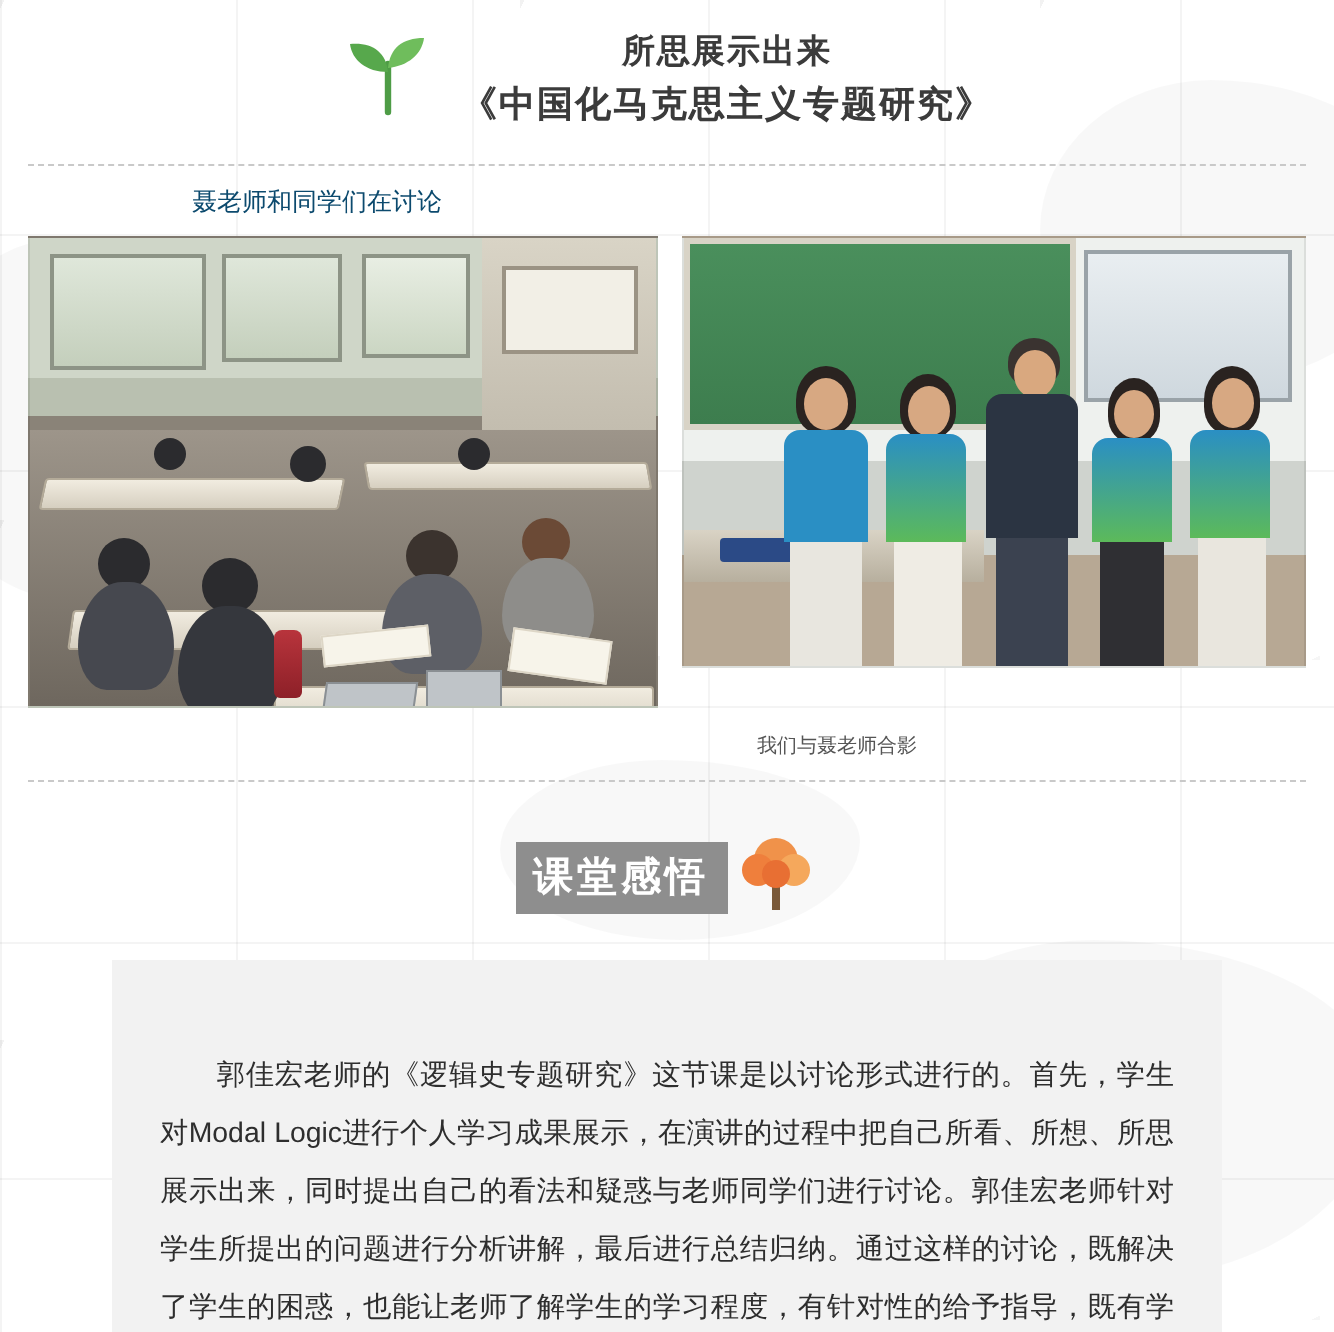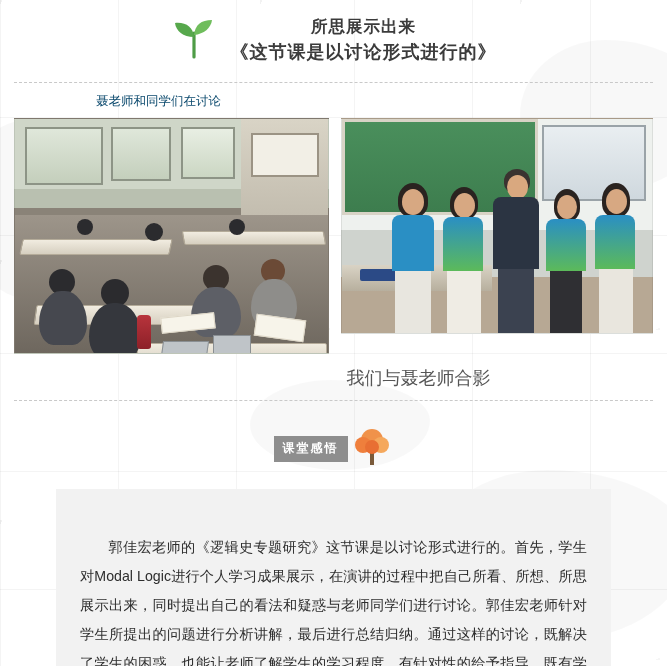--- a/index.html
+++ b/index.html
@@ -171,37 +171,37 @@
     position: absolute; left: 0; top: 146px; width: 150px; height: 26px;
     background: linear-gradient(#d9d3c5, #b7af9e);
   }
   .gp-person { position: absolute; bottom: 0; }
   .gp-head { position: absolute; border-radius: 50%; background: #d7a882; }
   .gp-hair { position: absolute; border-radius: 50% 50% 40% 40%; background: #2a2320; }
   .gp-shirt { position: absolute; border-radius: 8px 8px 0 0; }
   .gp-skirt { position: absolute; }
 
   .caption-bottom {
-    font-size: 18px;
+    font-size: 10px;
     color: #555;
     text-align: center;
     padding: 12px 0 10px 0;
     margin-left: 170px;
   }
 
   
   .section-head {
     display: flex;
     align-items: center;
     justify-content: center;
     gap: 4px;
     padding: 24px 0 16px;
   }
   .section-label {
-    font-size: 12px;
+    font-size: 20px;
     font-weight: bold;
     color: #ffffff;
     background: #8e8e8e;
     padding: 4px 9px 5px;
     letter-spacing: 2px;
   }
   .tree-icon { margin-left: -2px; }
 
   
   .card {
@@ -252,21 +252,21 @@
   <div class="header">
     <span class="sprout-icon">
       <svg width="46" height="46" viewBox="0 0 46 46" aria-hidden="true">
         <path d="M23 42 C23 30 23 24 23 18" stroke="#4e9c46" stroke-width="3.2" fill="none" stroke-linecap="round"></path>
         <path d="M23 22 C12 22 5 16 4 8 C15 7 22 12 23 22 Z" fill="#57a84c"></path>
         <path d="M23 20 C33 19 40 13 41 5 C30 5 24 10 23 20 Z" fill="#6fbd5c"></path>
       </svg>
     </span>
     <div class="title-block">
       <div class="title-line1">所思展示出来</div>
-      <div class="title-line2">《这节课是以讨论形式进行的》</div>
+      <div class="title-line2">《中国化马克思主义专题研究》</div>
     </div>
   </div>
 
   <div class="dashed-sep"></div>
 
   <div class="caption-top">聂老师和同学们在讨论</div>
 
   <div class="photos">
 
     <div class="photo photo-left ph-classroom">

